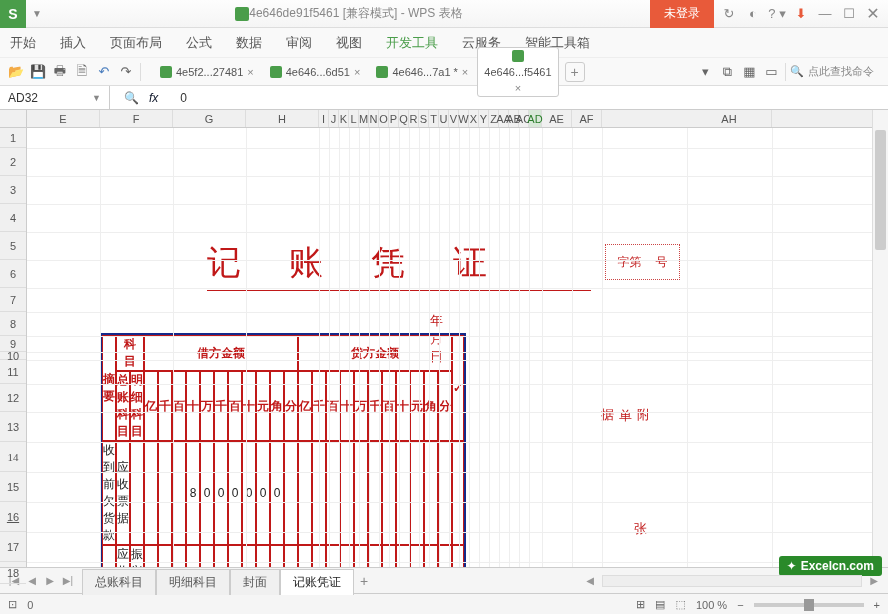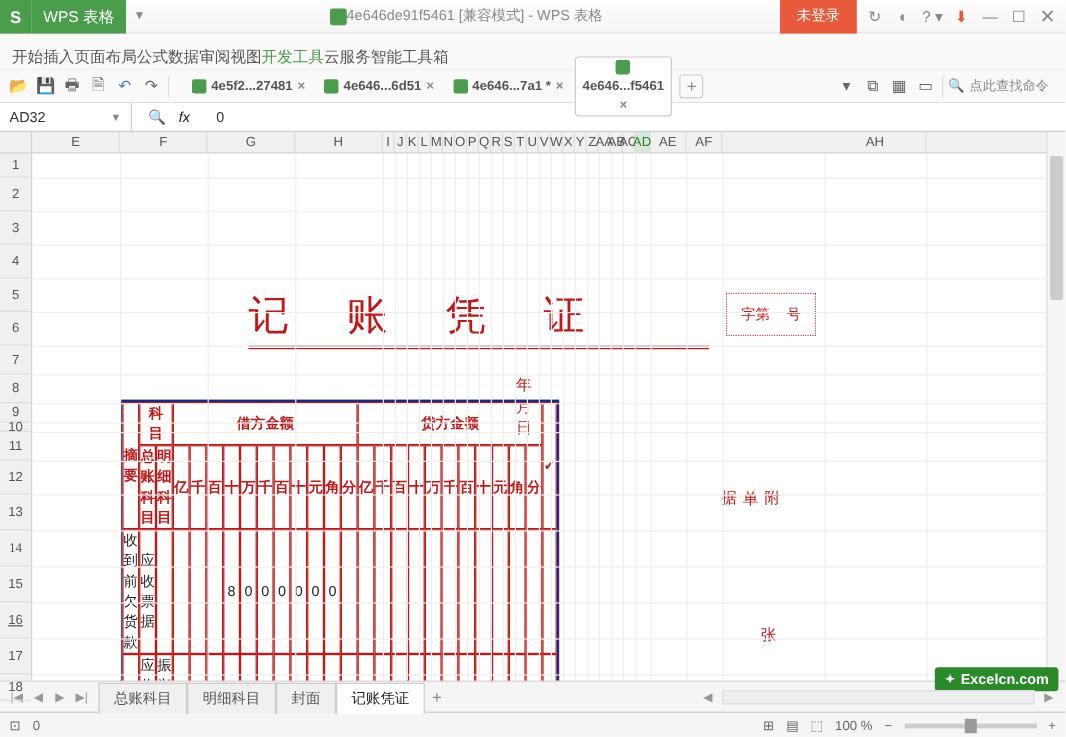--- a/index.html
+++ b/index.html
@@ -7,30 +7,30 @@
 .titlebar{height:28px;background:linear-gradient(#fdfdfd,#f5f5f5);display:flex;align-items:center;border-bottom:1px solid #ddd;}
 .app-logo{width:26px;height:28px;background:#4a9d4a;color:#fff;display:flex;align-items:center;justify-content:center;font-weight:bold;font-size:14px;}
 .app-name{background:#4a9d4a;color:#fff;height:28px;display:flex;align-items:center;padding:0 10px;font-size:13px;}
 .app-name-arrow{color:#888;padding:0 6px;font-size:10px;}
 .doc-title{flex:1;text-align:right;color:#888;font-size:12px;display:flex;align-items:center;justify-content:center;gap:0;}
 .doc-icon{width:14px;height:14px;background:#4a9d4a;border-radius:2px;}
 .login-btn{background:#e85a3a;color:#fff;padding:0 14px;height:28px;display:flex;align-items:center;font-size:12px;}
 .win-controls{display:flex;align-items:center;gap:2px;padding:0 4px;}
 .win-btn{width:22px;height:22px;display:flex;align-items:center;justify-content:center;color:#888;font-size:13px;cursor:pointer;}
 .win-btn.close{font-size:16px;}
-.menubar{height:30px;background:#f9f9f9;display:flex;align-items:flex-end;padding:0 10px;border-bottom:1px solid #eee;}
+.menubar{height:30px;background:#f9f9f9;display:flex;align-items:center;padding:0 10px;gap:24px;border-bottom:1px solid #eee;}
 .menu-item{color:#555;font-size:13px;cursor:pointer;}
 .menu-item.active{color:#4a9d4a;font-weight:500;}
 .toolbar{height:28px;background:#f9f9f9;display:flex;align-items:center;padding:0 6px;gap:2px;border-bottom:1px solid #ddd;}
 .tool-icon{width:20px;height:20px;display:flex;align-items:center;justify-content:center;cursor:pointer;color:#666;font-size:13px;}
 .tool-icon.orange{color:#e88a3a;}
 .tool-icon.blue{color:#4a7dbd;}
 .tool-div{width:1px;height:18px;background:#ddd;margin:0 2px;}
 .doc-tabs{display:flex;align-items:center;margin-left:8px;flex:1;gap:2px;}
-.doc-tab{display:flex;align-items:center;gap:4px;padding:2px 6px;border:1px solid transparent;border-radius:3px;color:#555;font-size:11px;cursor:pointer;font-weight:bold;}
+.doc-tab{display:flex;align-items:center;gap:4px;padding:2px 6px;border:1px solid transparent;border-radius:3px;color:#555;font-size:11px;cursor:pointer;}
 .doc-tab.active{background:#fff;border-color:#ccc;flex-direction:column;}
 .doc-tab-icon{width:12px;height:12px;background:#4a9d4a;border-radius:2px;}
 .doc-tab-close{color:#888;font-size:11px;}
 .doc-tab-add{width:20px;height:20px;display:flex;align-items:center;justify-content:center;color:#888;border:1px solid #ccc;border-radius:3px;font-size:14px;margin-left:4px;}
 .search-area{display:flex;align-items:center;gap:4px;color:#888;font-size:11px;padding-right:8px;}
 .formula-bar{height:24px;display:flex;align-items:center;border-bottom:1px solid #ccc;background:#fff;}
 .cell-ref{width:110px;height:24px;border-right:1px solid #ccc;padding:0 8px;display:flex;align-items:center;justify-content:space-between;font-size:12px;}
 .cell-ref-dd{color:#888;font-size:9px;}
 .fx-icons{display:flex;align-items:center;gap:10px;padding:0 14px;color:#888;}
 .fx-label{font-style:italic;color:#0f172a;}
@@ -73,21 +73,20 @@
 .statusbar{height:22px;background:#f5f5f5;border-top:1px solid #ccc;display:flex;align-items:center;padding:0 8px;gap:10px;font-size:11px;color:#666;}
 .statusbar .sp{flex:1;}
 .zoom-track{width:110px;height:4px;background:#ccc;position:relative;}
 .zoom-thumb{position:absolute;left:50%;top:-4px;width:10px;height:12px;background:#999;margin-left:-5px;}
 </style>
 </head>
 <body>
 
 <div class="titlebar">
   <div class="app-logo">S</div>
-  <div class="app-name">WPS 表格</div>
   <span class="app-name-arrow">▼</span>
   <div class="doc-title">
     <span class="doc-icon"></span>
     <span>4e646de91f5461 [兼容模式] - WPS 表格</span>
   </div>
   <div class="login-btn">未登录</div>
   <div class="win-controls">
     <div class="win-btn">↻</div>
     <div class="win-btn">◐</div>
     <div class="win-btn">? ▾</div>

